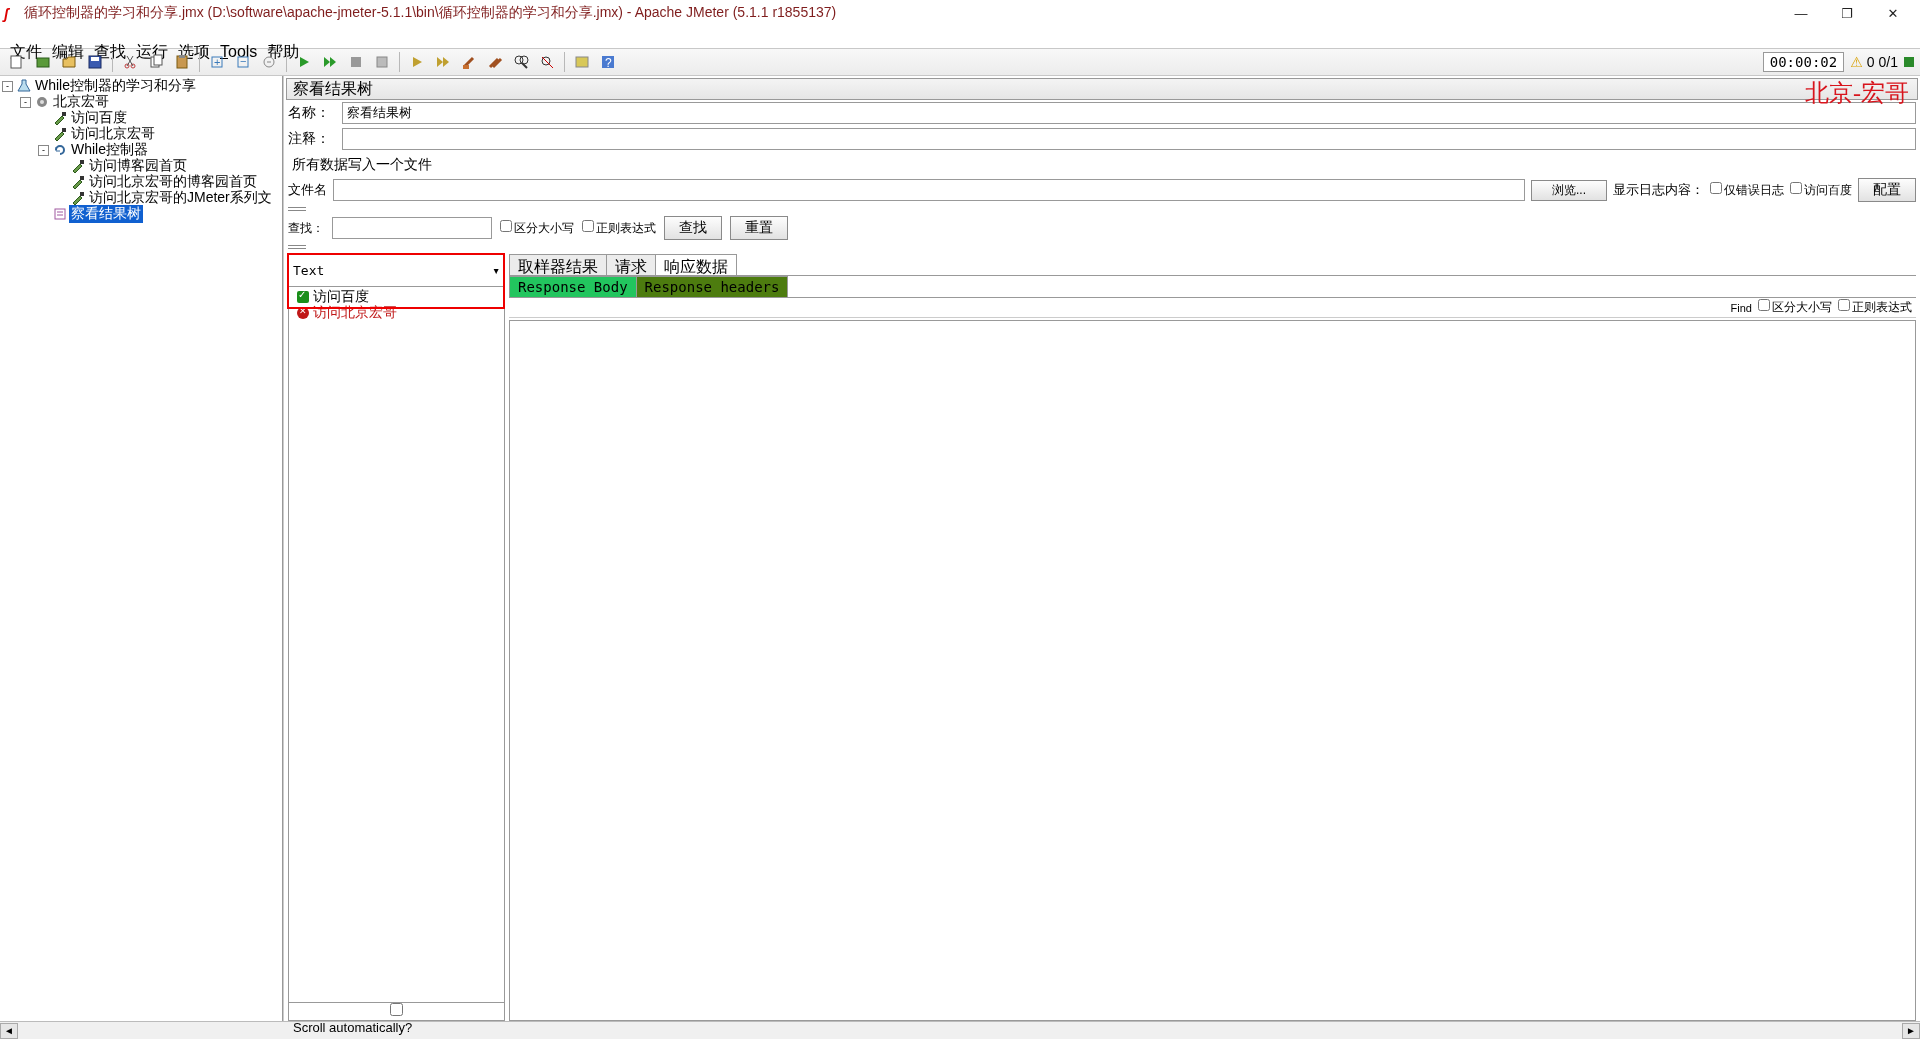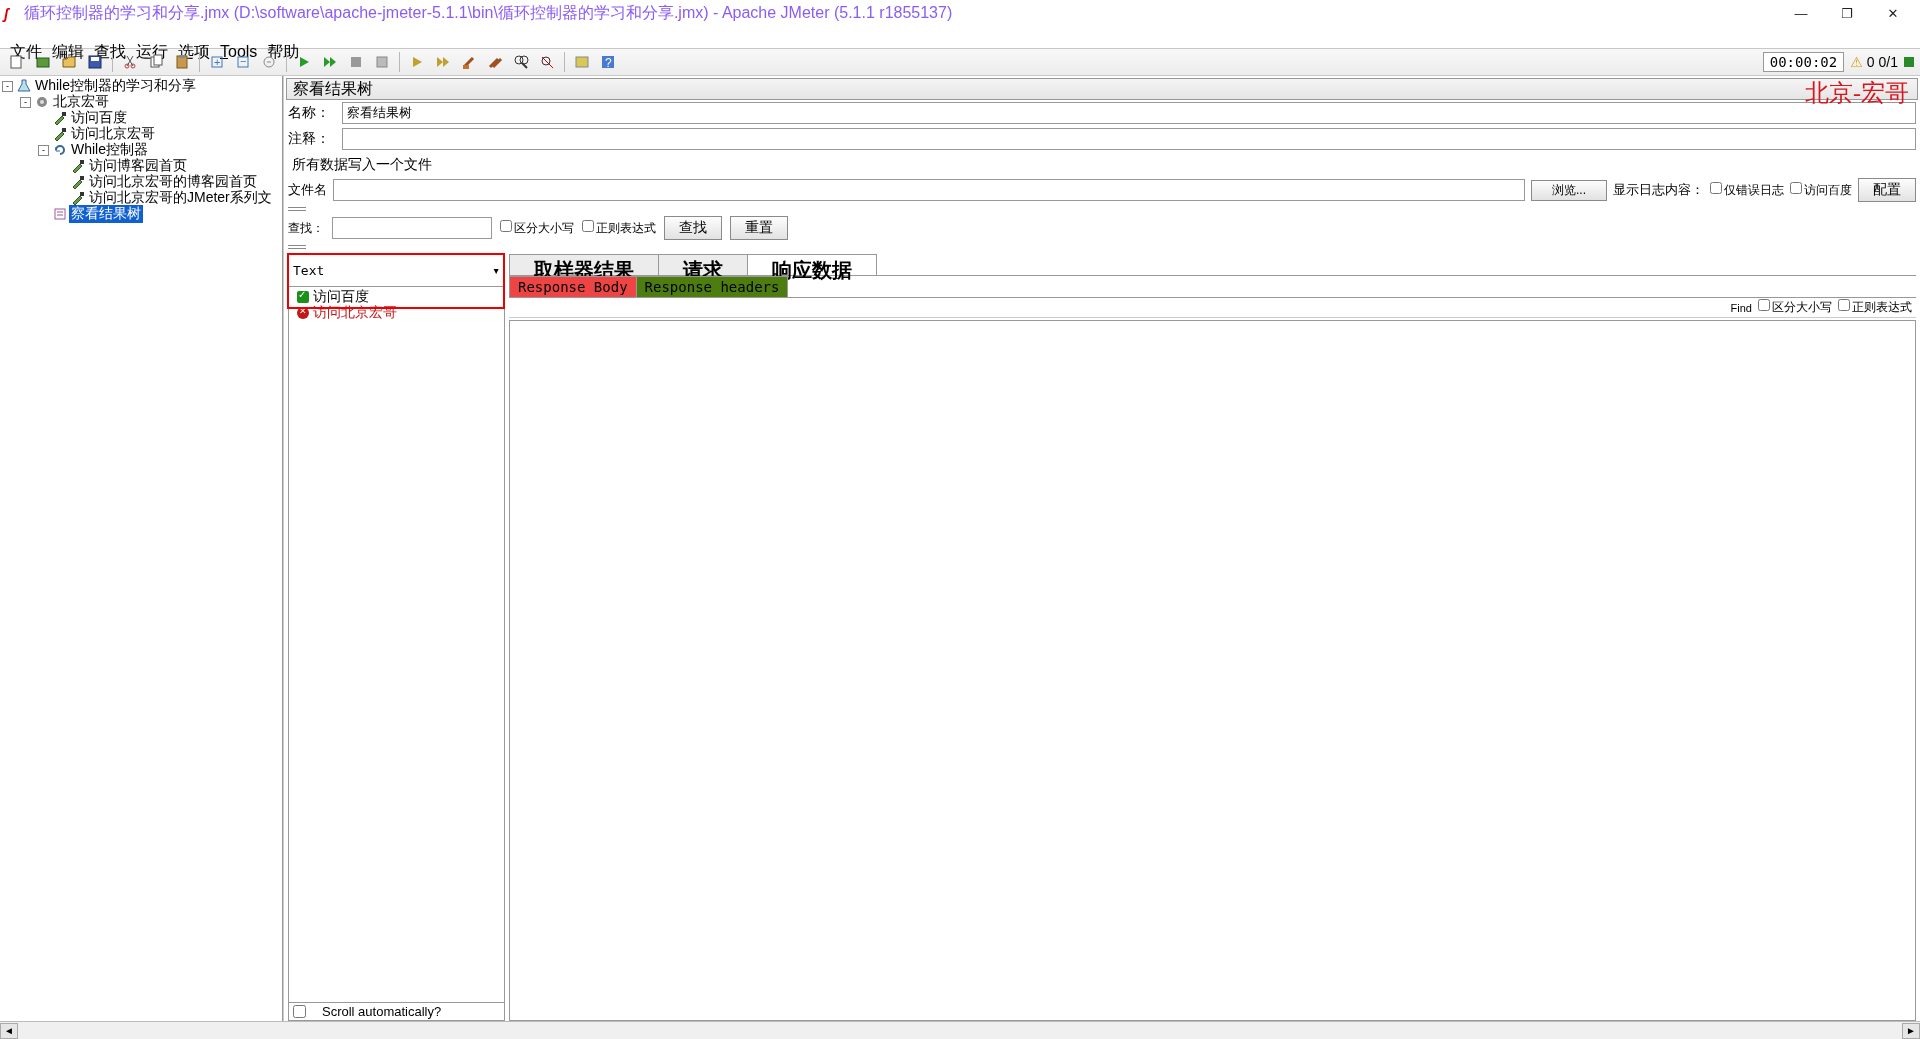--- a/index.html
+++ b/index.html
@@ -1,20 +1,20 @@
 <!DOCTYPE html>
 <html><head>
 <meta charset="utf-8">
 <style>
 * { box-sizing: border-box; margin: 0; padding: 0; font-family: "Microsoft YaHei", SimSun, Arial, sans-serif; }
 body { width: 1920px; height: 1039px; background: #fff; overflow: hidden; font-size: 13px; }
 
 .titlebar { height: 26px; display: flex; align-items: center; padding: 0 4px; background: #fff; }
 .titlebar .app-icon { width: 14px; height: 14px; margin-right: 6px; color: #d00; font-weight: bold; font-style: italic; font-size: 14px; }
-.titlebar .title { flex: 1; font-size: 16px; color: #8b5cf6; }
+.titlebar .title { flex: 1; font-size: 14px; color: #7f1d1d; }
 .titlebar .win-btn { width: 46px; height: 26px; display: flex; align-items: center; justify-content: center; font-size: 13px; color: #222; }
 
 .menubar { height: 22px; display: flex; align-items: center; padding: 0 6px; gap: 2px; font-size: 16px; }
 .menubar .menu-item { padding: 0 4px; margin-top: 30px; }
 .menubar .menu-item u { text-decoration: underline; }
 
 .toolbar { height: 28px; background: linear-gradient(#f8f8f8,#ececec); border-top: 1px solid #c8c8c8; border-bottom: 1px solid #c8c8c8; display: flex; align-items: center; padding: 0 4px; }
 .toolbar .tbtn { width: 24px; height: 22px; display: flex; align-items: center; justify-content: center; margin: 0 1px; border: 1px solid transparent; border-radius: 3px; cursor: pointer; }
 .toolbar .sep { width: 1px; height: 20px; background: #b8b8b8; margin: 0 4px; }
 .toolbar .spacer { flex: 1; }
@@ -57,29 +57,29 @@
 .results-left .dd { height: 32px; border-bottom: 1px solid #999; display:flex; align-items:center; padding: 0 4px; font-family: monospace; font-size: 13px; position:relative; }
 .results-left .dd::after { content: "▾"; position:absolute; right:4px; }
 .results-left .list { flex:1; padding: 2px; font-size: 14px; }
 .redbox { position:absolute; border: 2px solid #e00; pointer-events:none; }
 .result-item { display:flex; align-items:center; gap:4px; padding: 0 6px; height: 16px; }
 .result-item .ok { width:12px; height:12px; background:#1a8f1a; border-radius:2px; position:relative; }
 .result-item .ok::after { content:"✓"; color:#fff; font-size:10px; position:absolute; left:1px; top:-2px; }
 .result-item .err { width:12px; height:12px; background:#c01818; border-radius:50%; position:relative; }
 .result-item .err::after { content:"✕"; color:#fff; font-size:9px; position:absolute; left:2px; top:-1px; }
 .result-item.red-text { color:#c01818; }
-.scroll-auto { height: 18px; border-top: 1px solid #999; display:flex; align-items:center; padding: 0 4px; gap:16px; font-family: monospace; font-size: 13px; }
+.scroll-auto { height: 18px; border-top: 1px solid #999; display:flex; padding: 0 4px; gap:4px; font-family: monospace; font-size: 13px; flex-direction: column; }
 
 .results-right { flex:1; display:flex; flex-direction:column; }
 .tabs { display:flex; height: 22px; border-bottom:1px solid #999; }
-.tab { padding: 2px 24px; border:1px solid #999; border-bottom:none; margin-right:-1px; background:#ececec; font-size:20px; cursor:pointer;font-weight:bold; }
+.tab { padding: 2px 8px; border:1px solid #999; border-bottom:none; margin-right:-1px; background:#ececec; font-size:16px; cursor:pointer; }
 .tab.active { background:#fff; }
 .subtabs { display:flex; height: 22px; border-bottom:1px solid #999; }
 .subtab { padding: 2px 8px; border:1px solid #999; border-bottom:none; margin-right:-1px; background:#4d7c0f; font-family: monospace; font-size:14px; cursor:pointer; }
-.subtab.active { background:#ef4444; }
+.subtab.active { background:#22c55e; }
 .find-row { height: 20px; display:flex; align-items:center; justify-content:flex-end; gap:6px; padding: 0 4px; font-size: 11px; border-bottom: 1px solid #ccc; }
 .response-body { flex:1; border:1px solid #999; margin: 2px 0 0 0; background:#fff; }
 
 .bottom-scroll { height: 18px; border-top: 1px solid #bbb; background:#f0f0f0; display:flex; align-items:center; }
 .bottom-scroll .arrow { width:18px; height:16px; border:1px solid #aaa; background:#e6e6e6; display:flex; align-items:center; justify-content:center; font-size:10px; }
 .bottom-scroll .track { flex:1; }
 
 svg { display:block; }
 </style>
 </head>

